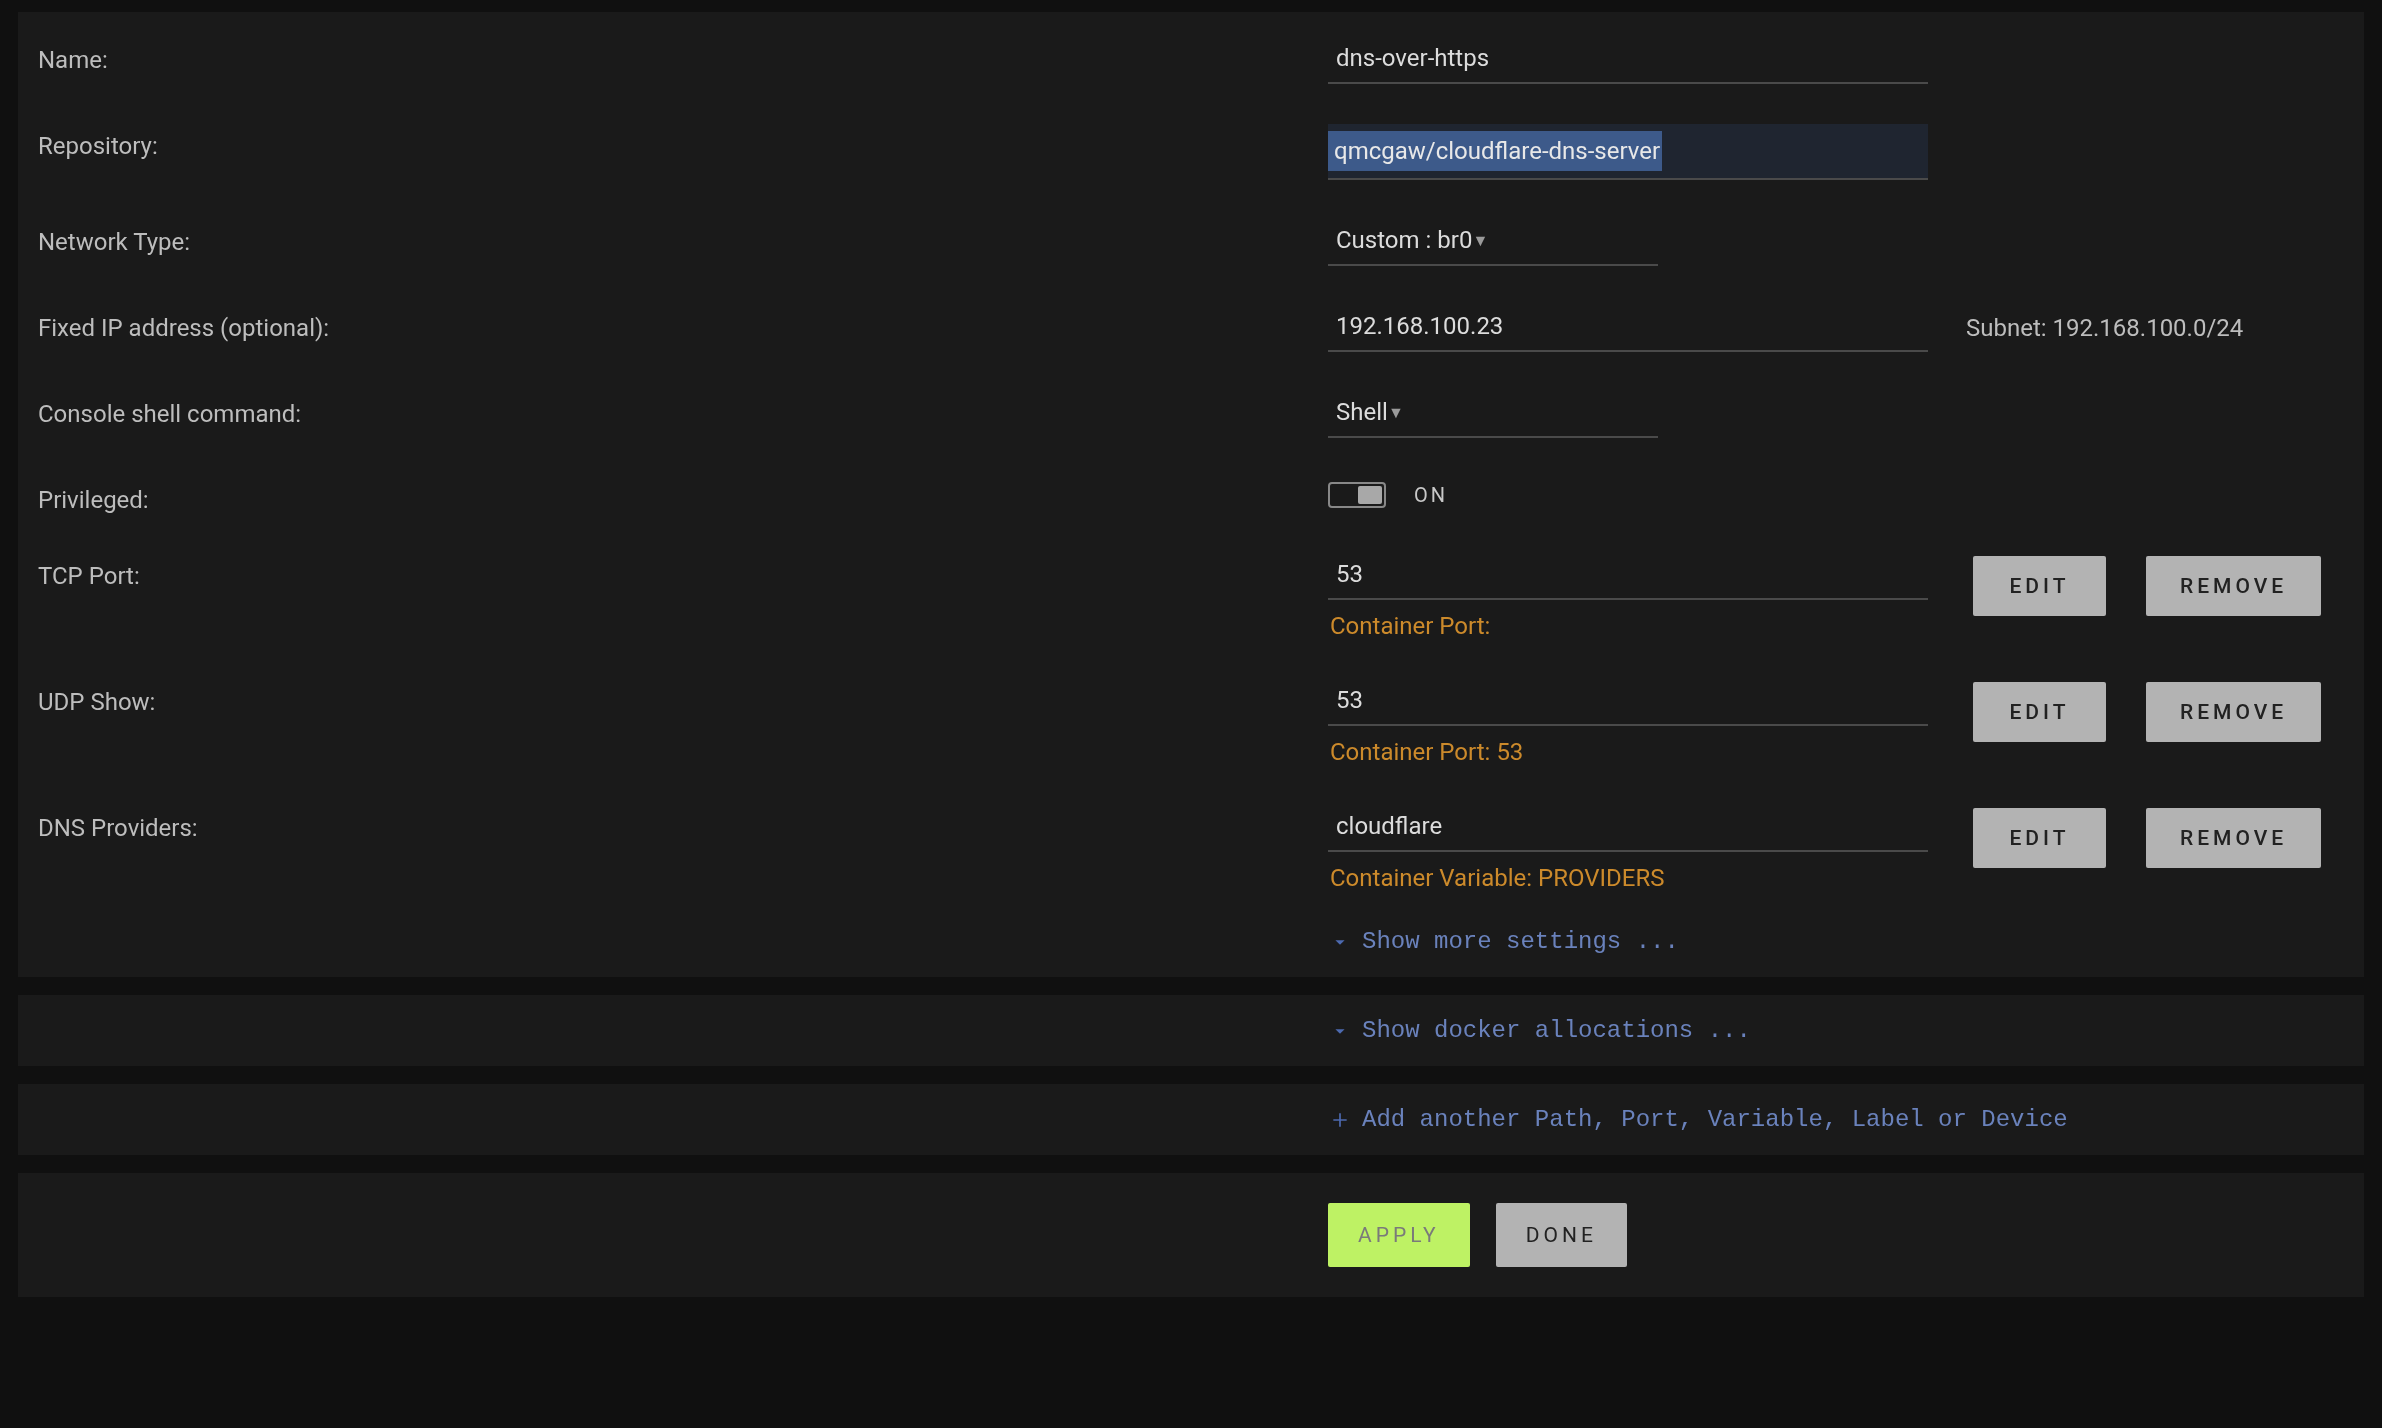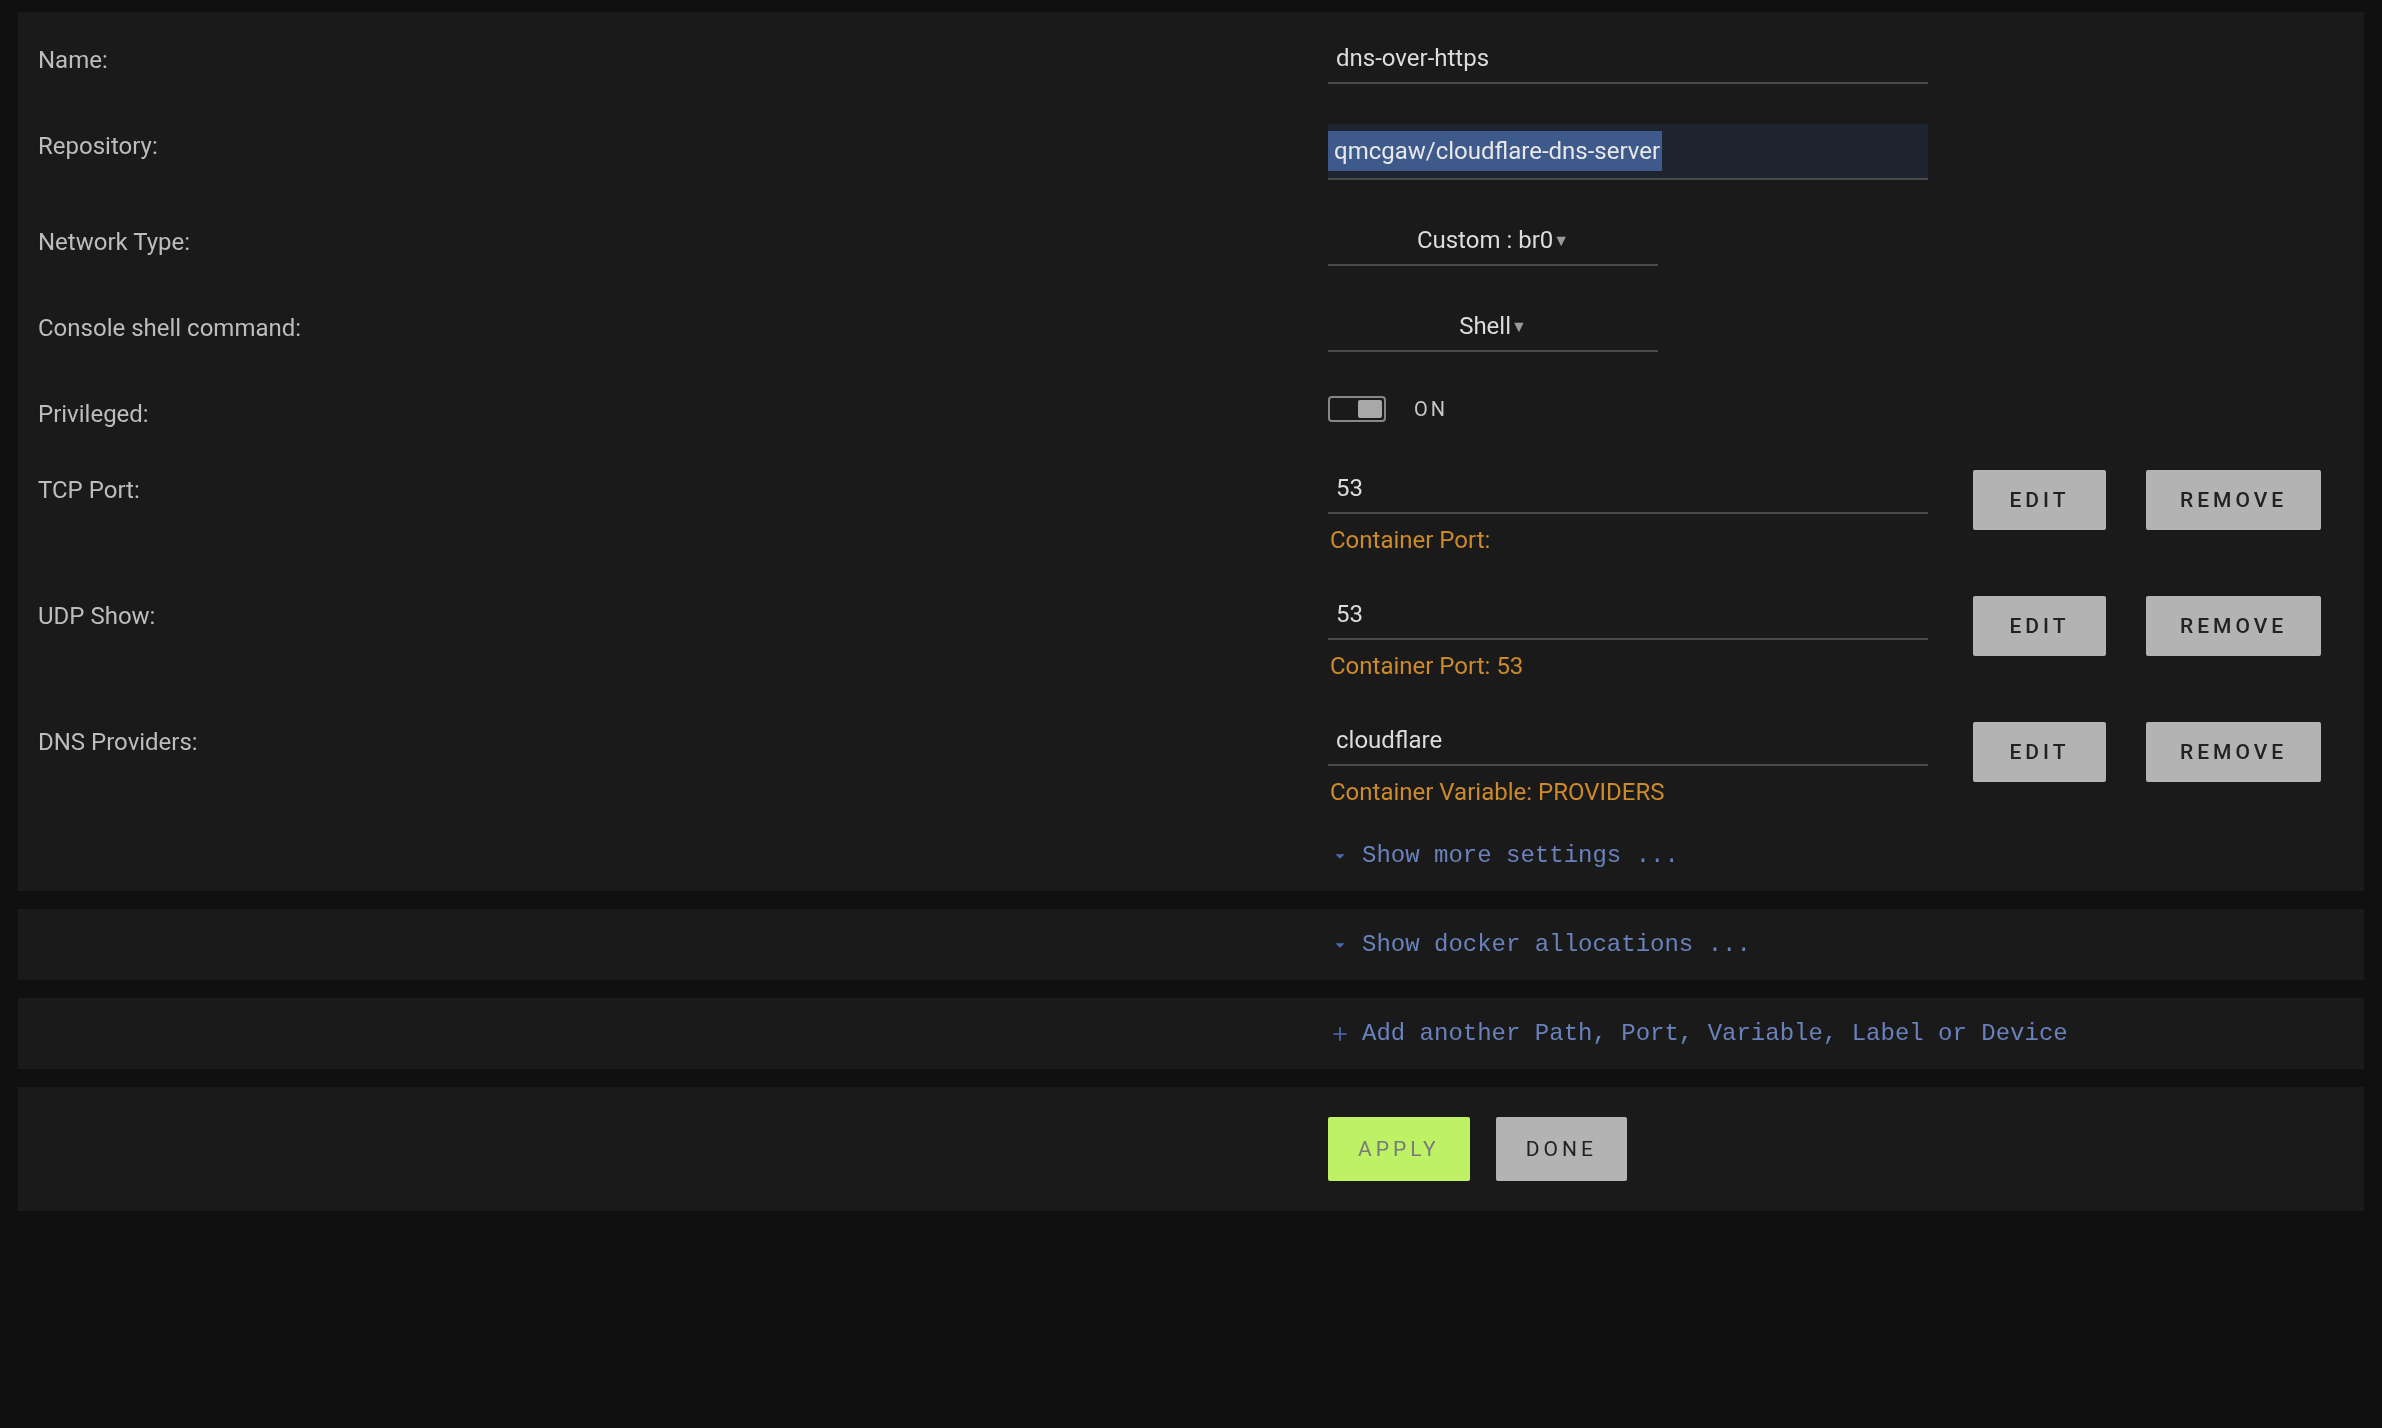--- a/index.html
+++ b/index.html
@@ -71,21 +71,21 @@
     padding: 6px 2px 6px 6px;
     display: inline-block;
   }
   .select-wrap {
     position: relative;
     width: 330px;
     border-bottom: 2px solid #4a4a4a;
     padding: 6px 8px 10px 8px;
     display: flex;
     align-items: center;
-    justify-content: center;
+    justify-content: flex-start;
     color: #dcdcdc;
     cursor: pointer;
   }
   .select-wrap .caret {
     color: #9a9a9a;
     font-size: 16px;
   }
   .toggle-wrap {
     display: flex;
     align-items: center;
@@ -204,20 +204,27 @@
   <div class="row">
     <div class="label-col">Network Type:</div>
     <div class="value-col">
       <div class="select-wrap">
         <span>Custom : br0</span>
         <span class="caret">▼</span>
       </div>
     </div>
   </div>
 
+  <div class="row">
+    <div class="label-col">Fixed IP address (optional):</div>
+    <div class="value-col">
+      <input class="text-input" value="192.168.100.23" style="">
+    </div>
+    <div class="extra-col subnet-text">Subnet: 192.168.100.0/24</div>
+  </div>
 
   <div class="row">
     <div class="label-col">Console shell command:</div>
     <div class="value-col">
       <div class="select-wrap">
         <span>Shell</span>
         <span class="caret">▼</span>
       </div>
     </div>
   </div>

